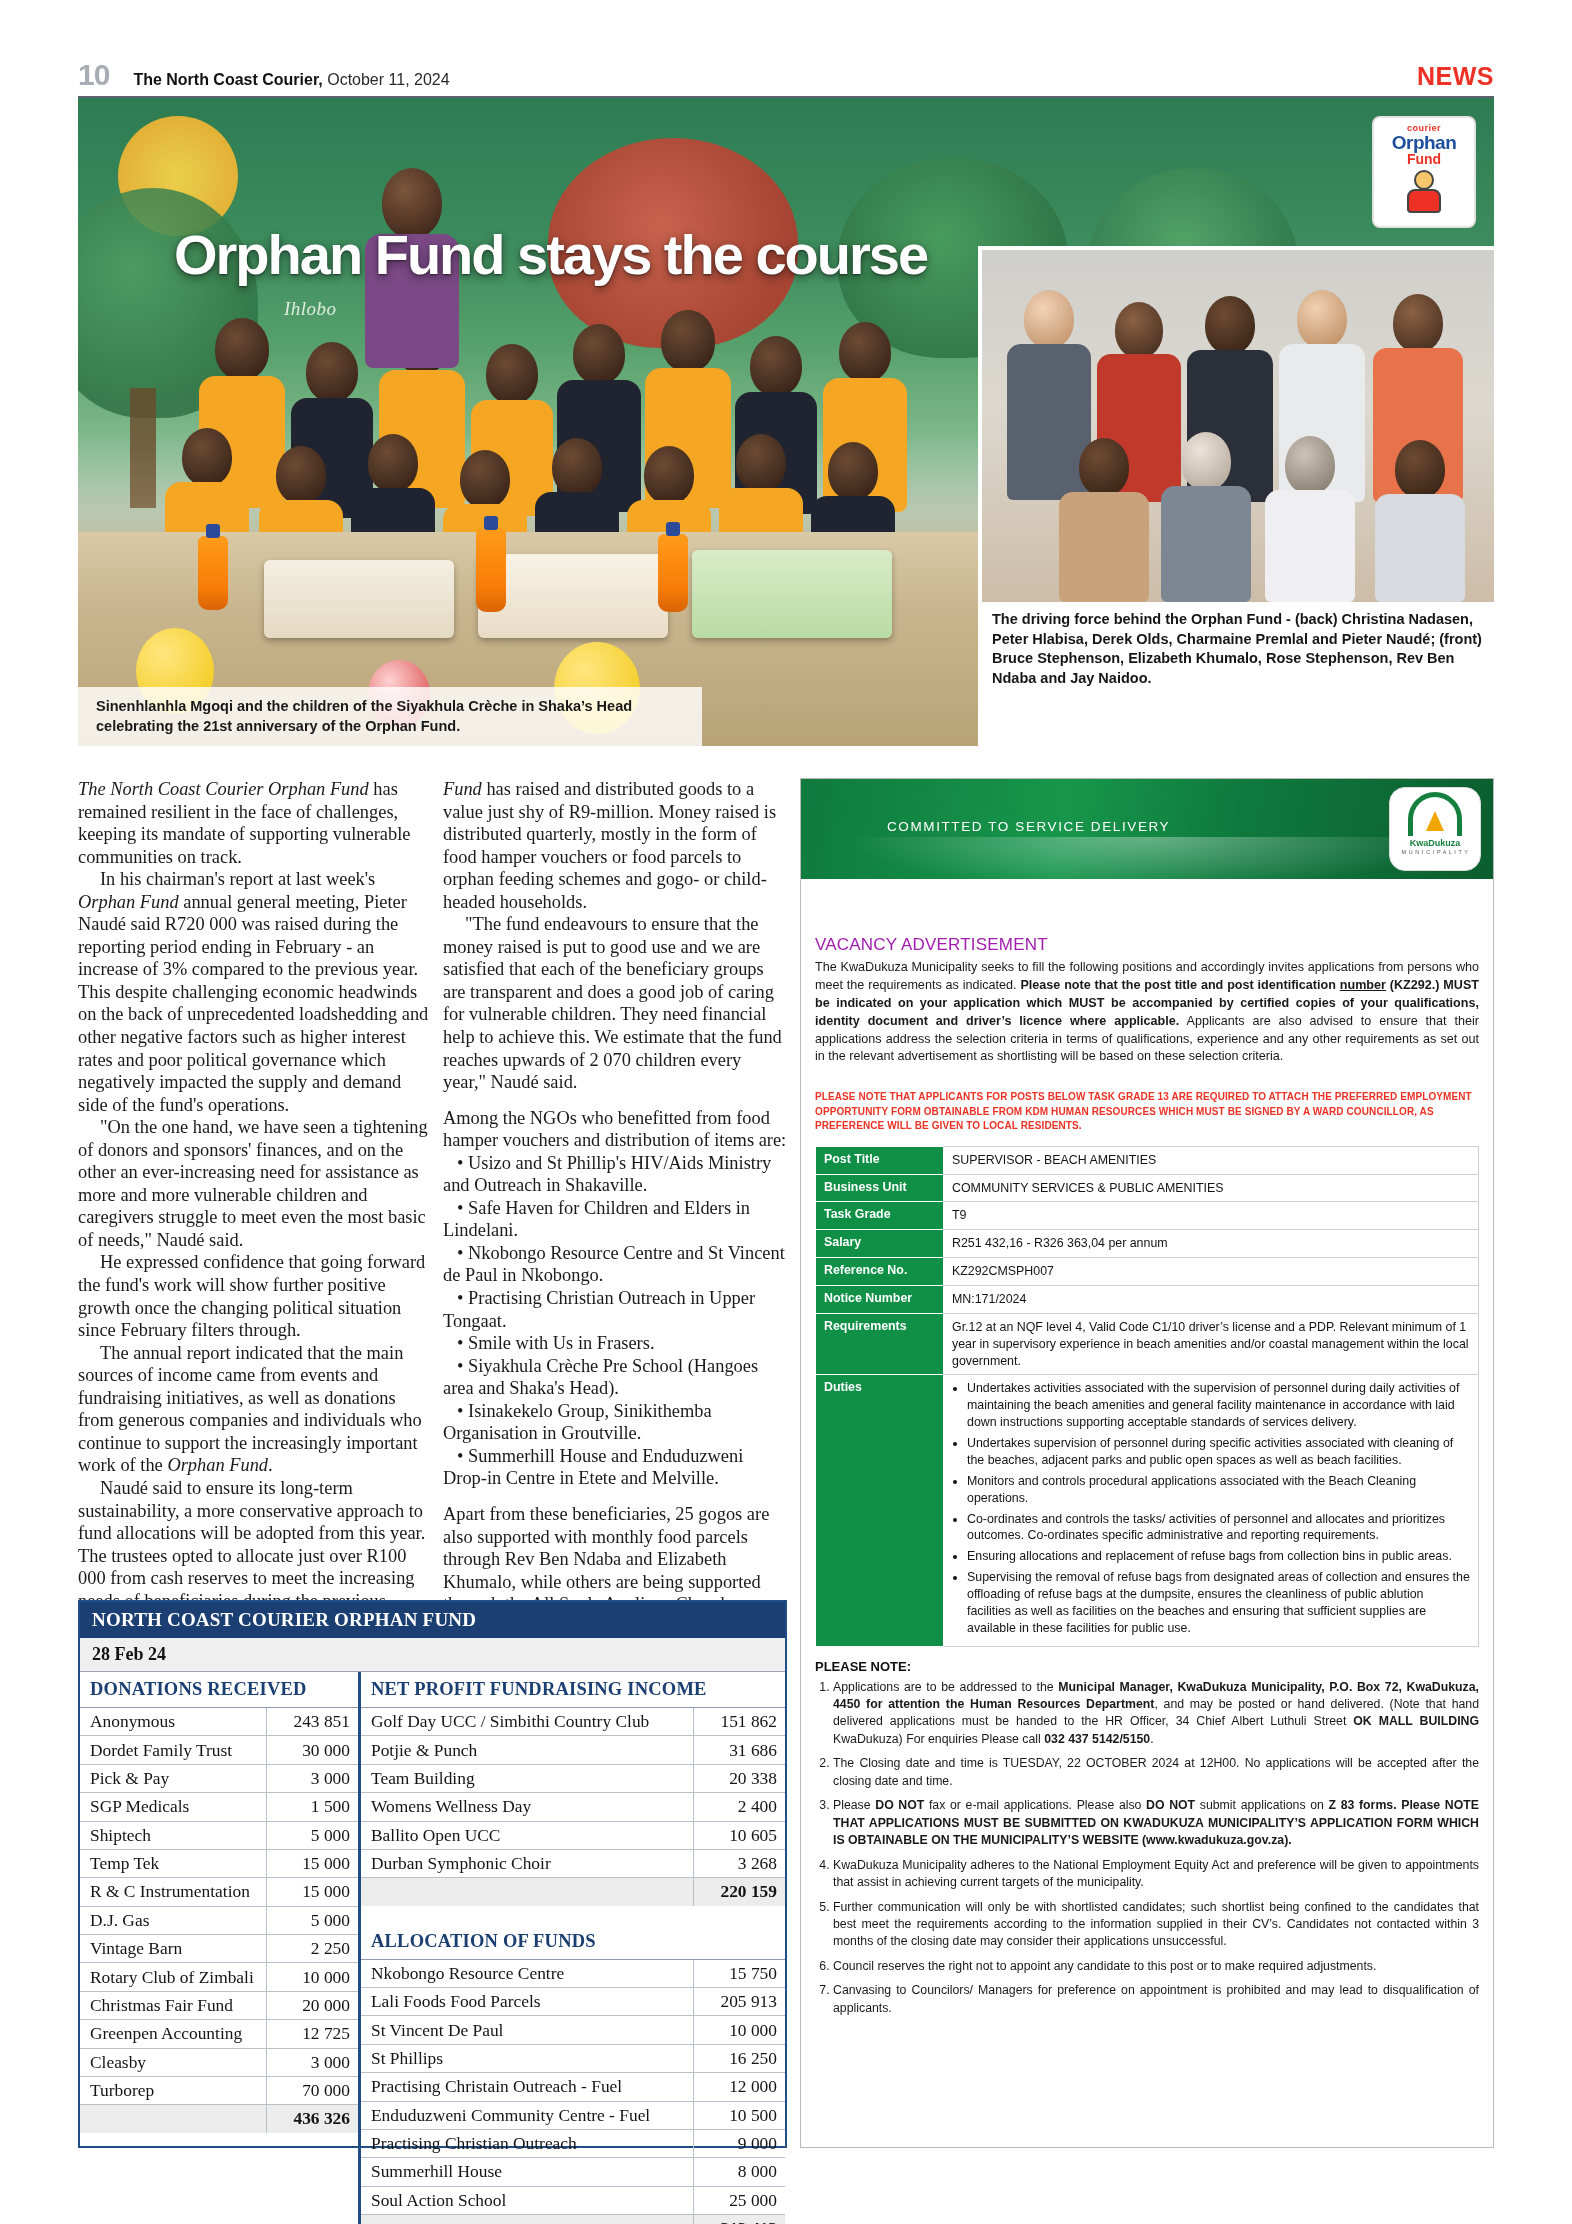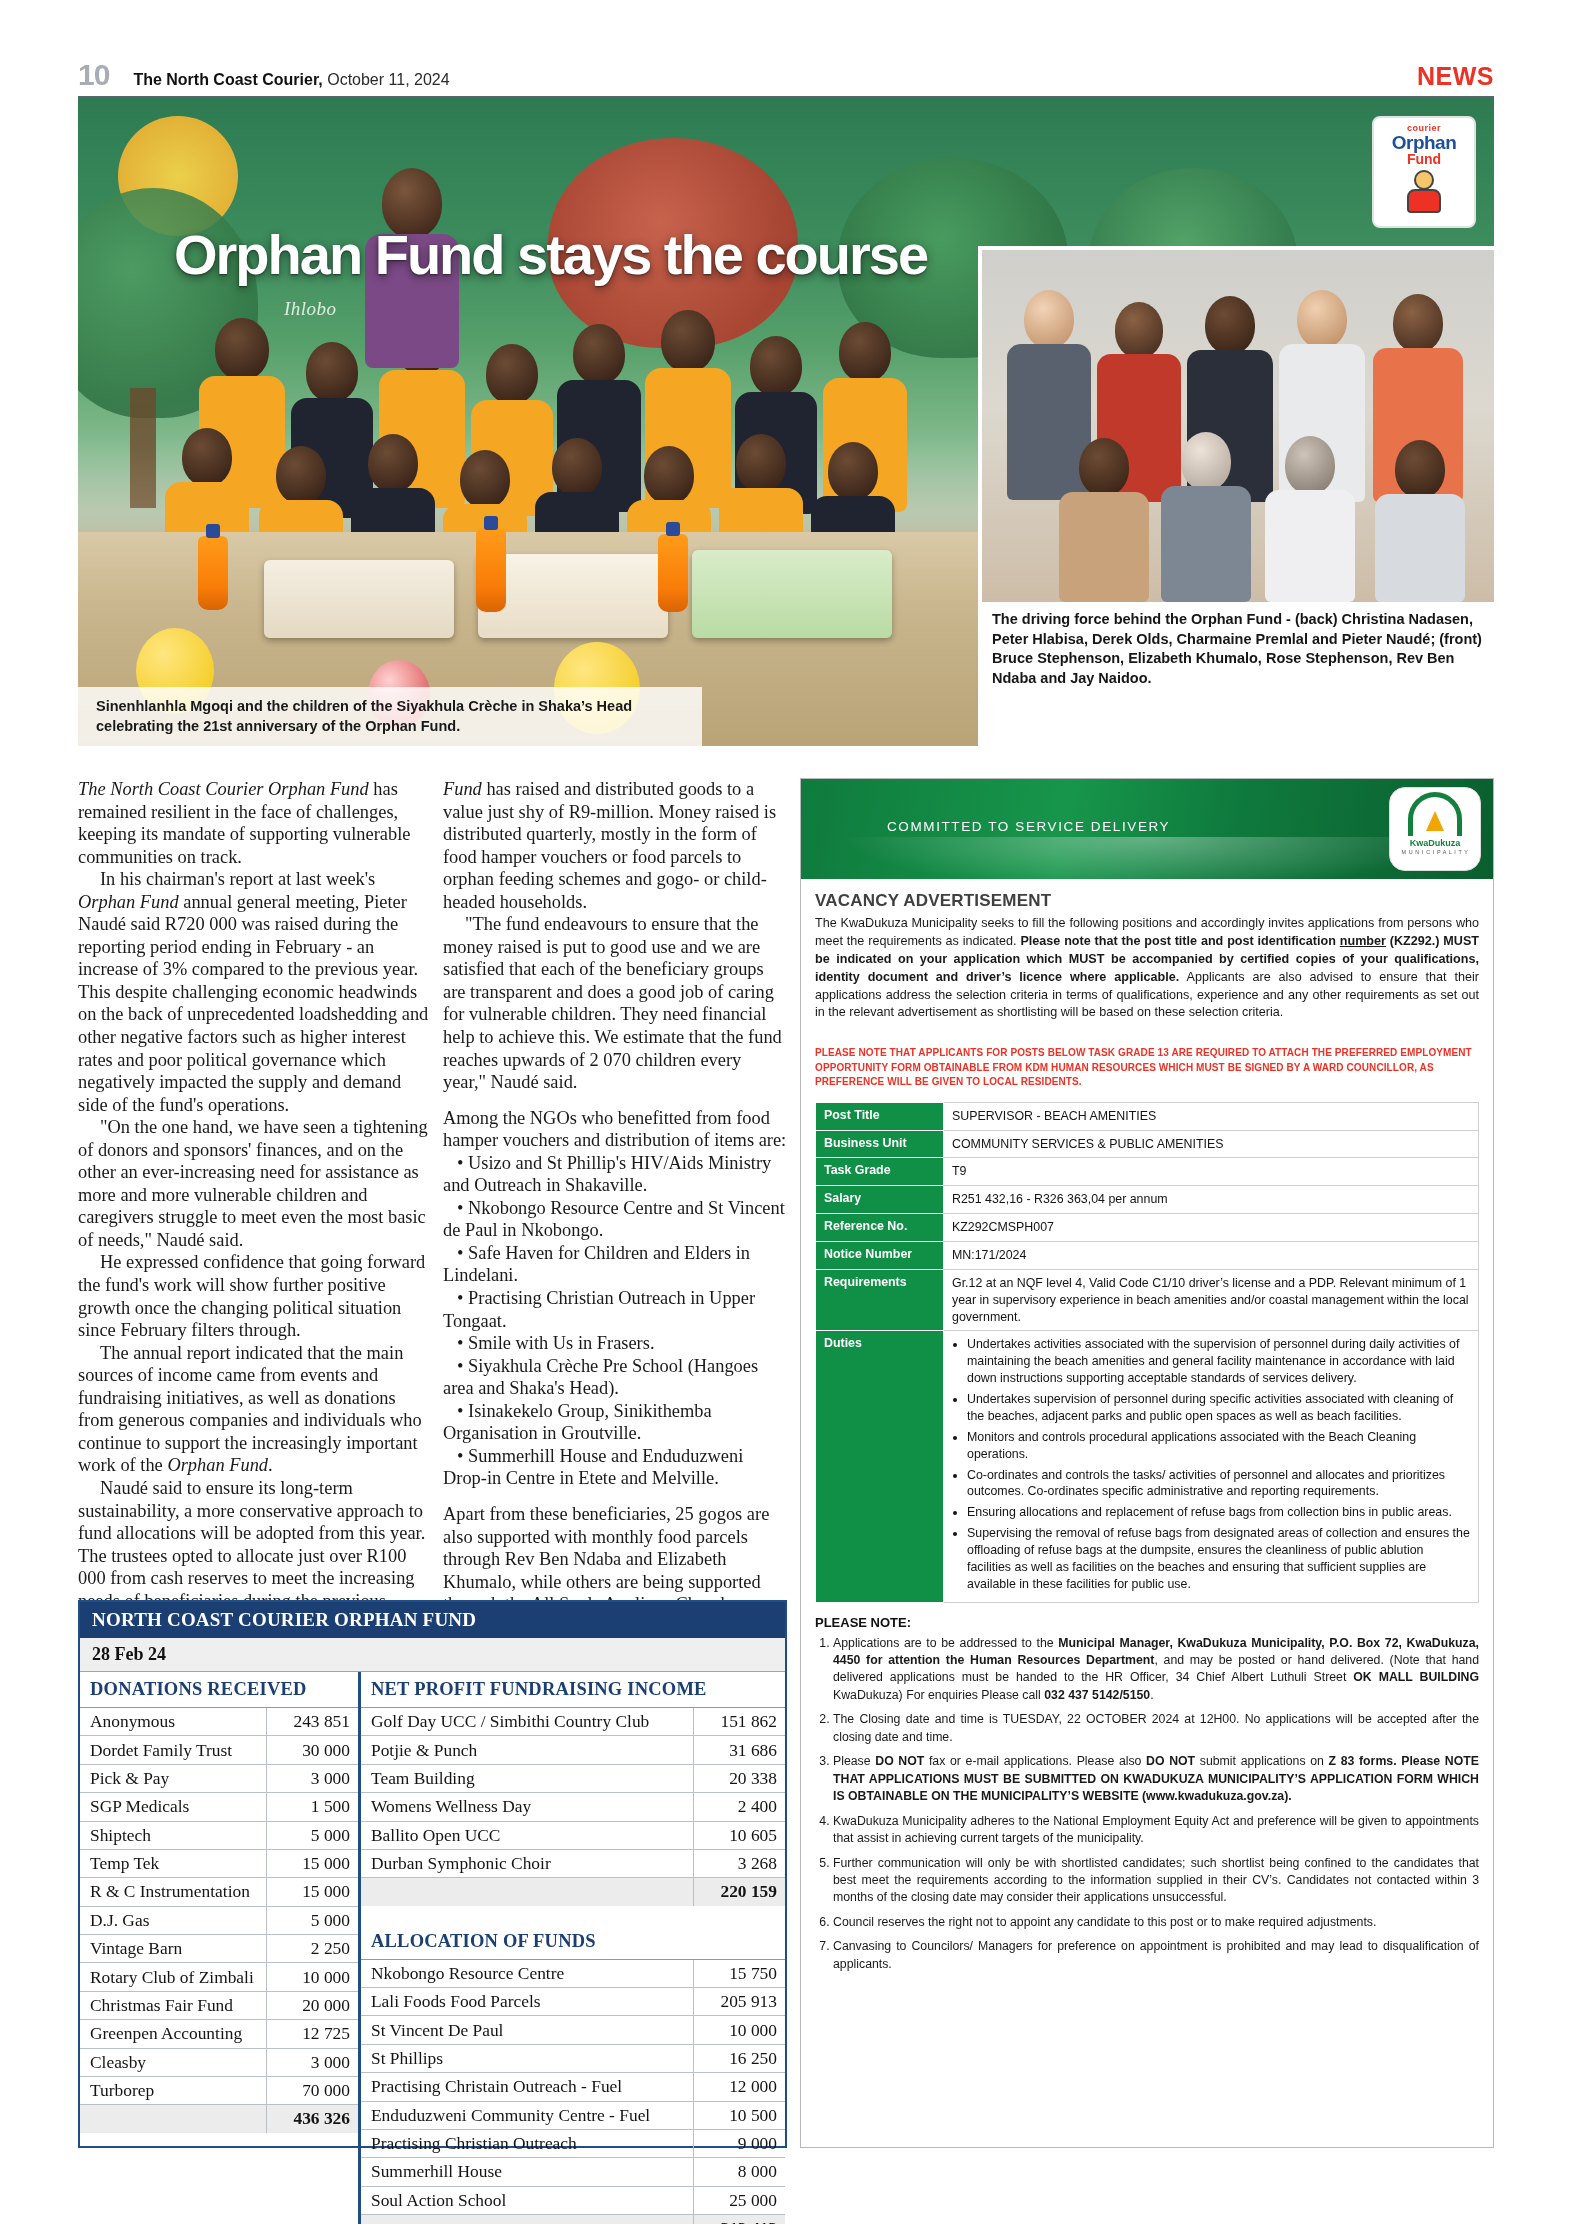--- a/index.html
+++ b/index.html
@@ -252,22 +252,23 @@
     width: 0; height: 0; border-left: 9px solid transparent;
     border-right: 9px solid transparent; border-bottom: 20px solid #f0a500;
   }
   .kd-name {
     font-size: 9px; font-weight: 700; color: #15803d; margin-top: 3px; line-height: 1.1;
   }
   .kd-sub { font-size: 5.4px; color: #555; letter-spacing: .6px; }
 
   .vac-pad { padding: 12px 14px 0 14px; }
   .vac-h {
-    font-size: 17px; font-weight: 700; color: #404040; letter-spacing: .2px;
+    font-size: 17px; font-weight: 400; color: #a21caf; letter-spacing: .2px;
     margin-bottom: 4px;
+    margin-top: 44px;
   }
   .vac-p {
     font-size: 12.6px; line-height: 1.42; text-align: justify; color: #191919;
   }
   .vac-p b { font-weight: 700; }
   .vac-p u { text-decoration: underline; }
   .vac-red {
     margin-top: 24px; color: #ed3124; font-size: 10px; font-weight: 700;
     line-height: 1.45; letter-spacing: .1px;
   }
@@ -472,22 +473,22 @@
     <p>He expressed confidence that going forward the fund's work will show further positive growth once the changing political situation since February filters through.</p>
     <p><span>The annual report indicated that the main sources of income came from events and fundraising initiatives, as well as donations from generous companies and individuals who continue to support the increasingly important work of the </span><i>Orphan Fund</i><span>.</span></p>
     <p><span>Naudé said to ensure its long-term sustainability, a more conservative approach to fund allocations will be adopted from this year. The trustees opted to allocate just over R100 000 from cash reserves to meet the increasing needs of beneficiaries during the previous reporting period. While necessary at the time, rebuilding reserves is now critical to create a balance between immediate support and future stability of the fund. Since its inception in 2003, the </span><i>Orphan</i></p>
   </div>
 
   <div class="col" id="col2">
     <p class="noindent"><i>Fund</i><span> has raised and distributed goods to a value just shy of R9-million. Money raised is distributed quarterly, mostly in the form of food hamper vouchers or food parcels to orphan feeding schemes and gogo- or child-headed households.</span></p>
     <p>"The fund endeavours to ensure that the money raised is put to good use and we are satisfied that each of the beneficiary groups are transparent and does a good job of caring for vulnerable children. They need financial help to achieve this. We estimate that the fund reaches upwards of 2 070 children every year," Naudé said.</p>
     <p class="gap">Among the NGOs who benefitted from food hamper vouchers and distribution of items are:</p>
     <p class="bullet">• Usizo and St Phillip's HIV/Aids Ministry and Outreach in Shakaville.</p>
+    <p class="bullet">• Safe Haven for Children and Elders in Lindelani.</p>
     <p class="bullet">• Nkobongo Resource Centre and St Vincent de Paul in Nkobongo.</p>
-    <p class="bullet">• Safe Haven for Children and Elders in Lindelani.</p>
     <p class="bullet">• Practising Christian Outreach in Upper Tongaat.</p>
     <p class="bullet">• Smile with Us in Frasers.</p>
     <p class="bullet">• Siyakhula Crèche Pre School (Hangoes area and Shaka's Head).</p>
     <p class="bullet">• Isinakekelo Group, Sinikithemba Organisation in Groutville.</p>
     <p class="bullet">• Summerhill House and Enduduzweni Drop-in Centre in Etete and Melville.</p>
     <p class="gap">Apart from these beneficiaries, 25 gogos are also supported with monthly food parcels through Rev Ben Ndaba and Elizabeth Khumalo, while others are being supported through the All Souls Anglican Church.</p>
     <p>Further help went to bursaries for foundation level education as well as financial help to supplement NSFAS for four tertiary education students.</p>
   </div>
 
   <div class="fin">

